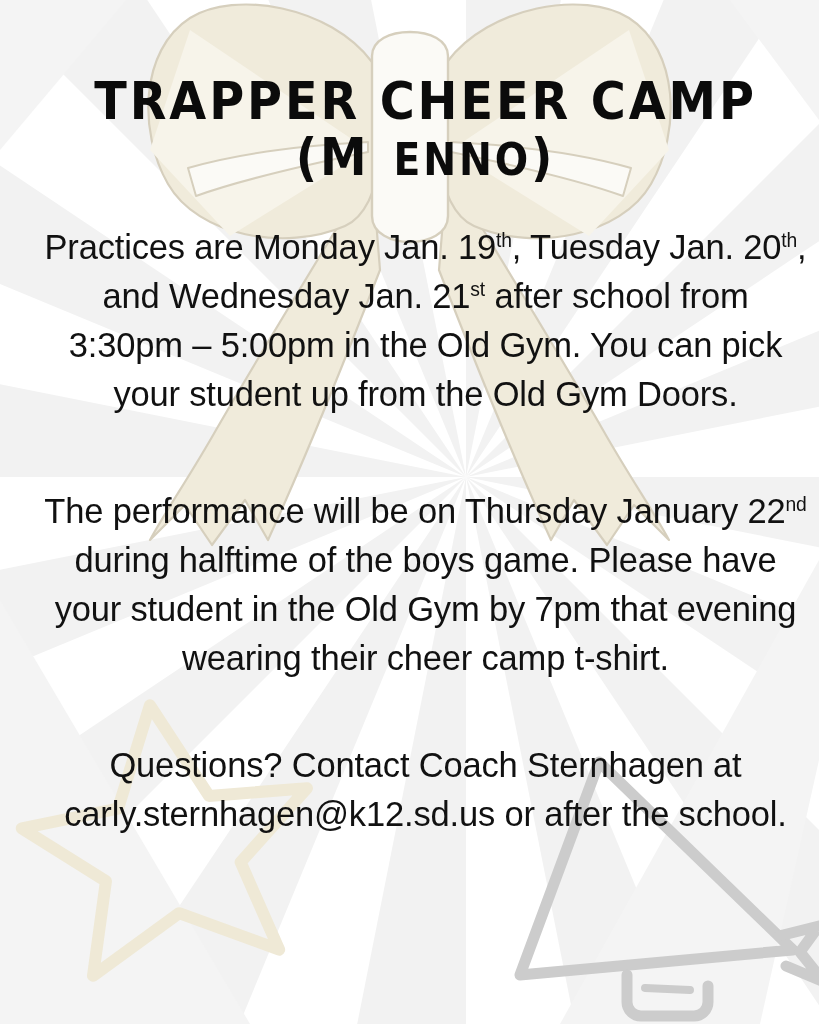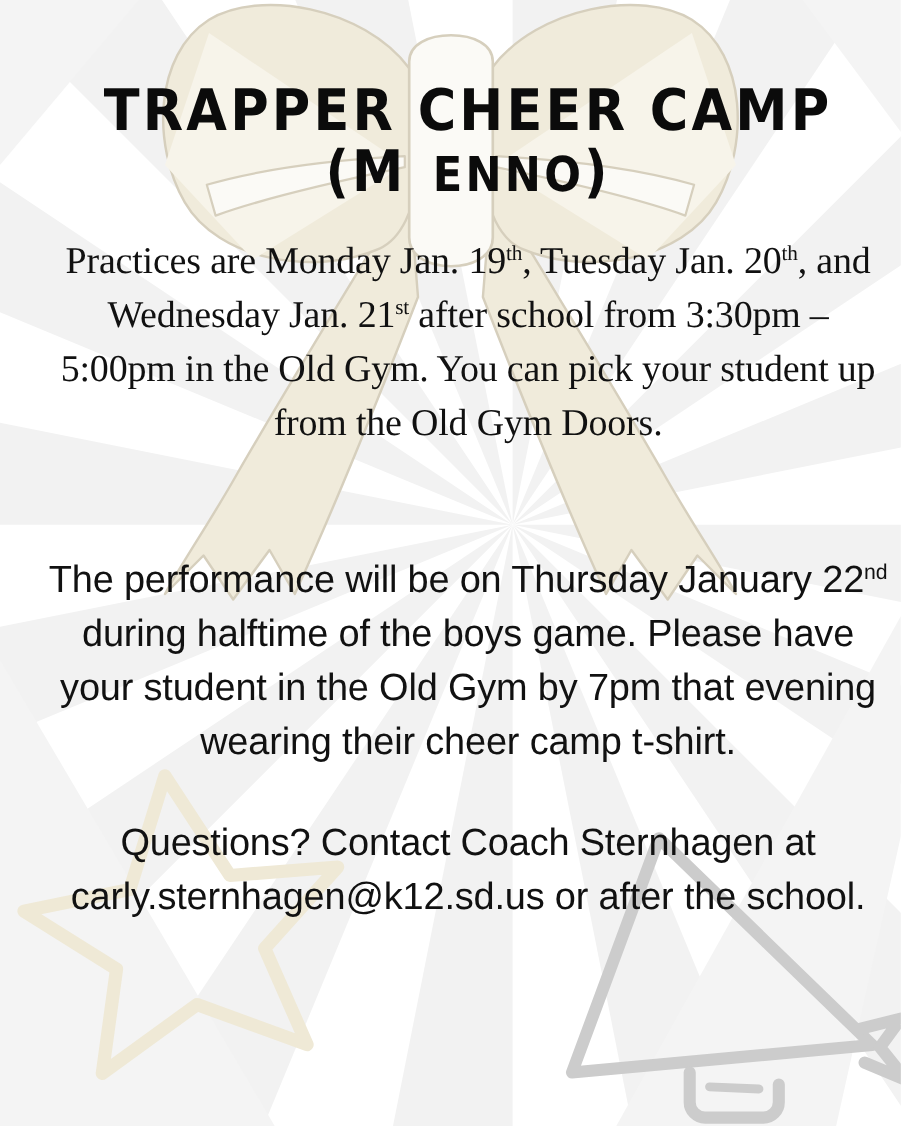--- a/index.html
+++ b/index.html
@@ -69,23 +69,23 @@
   .body-block {
     text-align: center;
     color: #111111;
     font-family: "Liberation Sans", sans-serif;
     font-weight: 400;
     font-size: 34.5px;
     line-height: 1.42;
     letter-spacing: -0.005em;
   }
 
-  #para1 { margin-top: 30px; font-family: Liberation Serif, serif; }
-  #para2 { margin-top: 94px; }
-  #para3 { margin-top: 43px; }
+  #para1 { margin-top: 40px; }
+  #para2 { margin-top: 68px; }
+  #para3 { margin-top: 58px; }
 
   #para3 .line { display: block; }
 
   sup {
     font-size: 0.56em;
     vertical-align: 0.62em;
     line-height: 0;
   }
 
   .nowrap { white-space: nowrap; }

